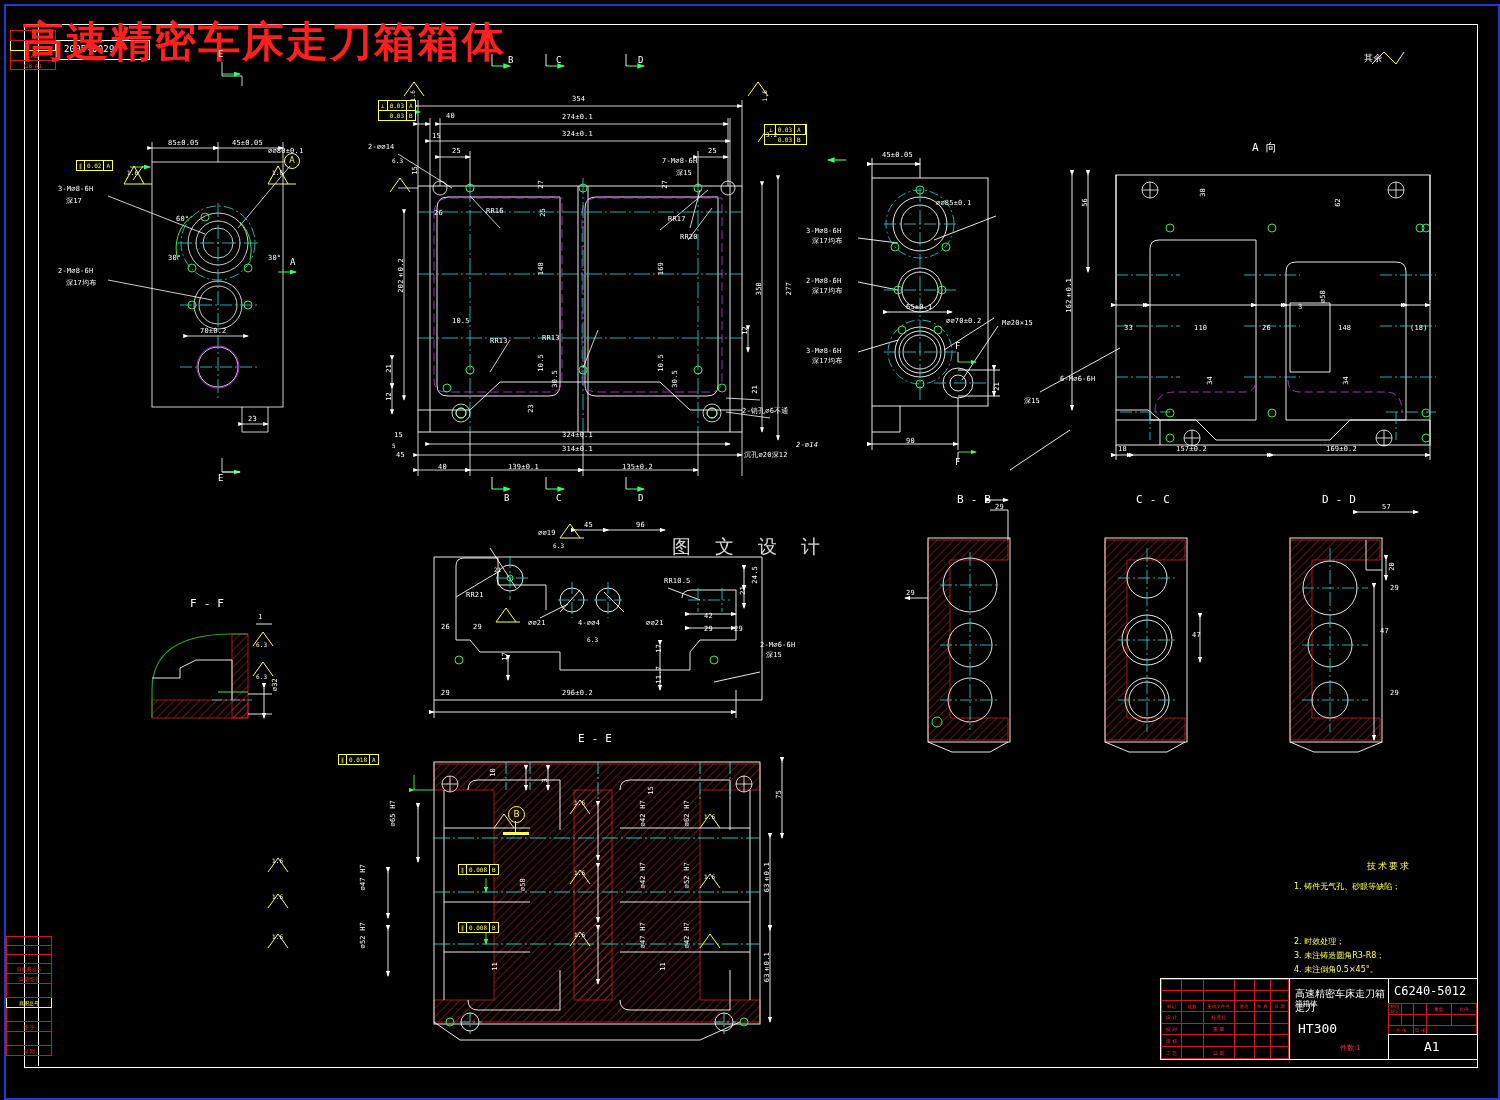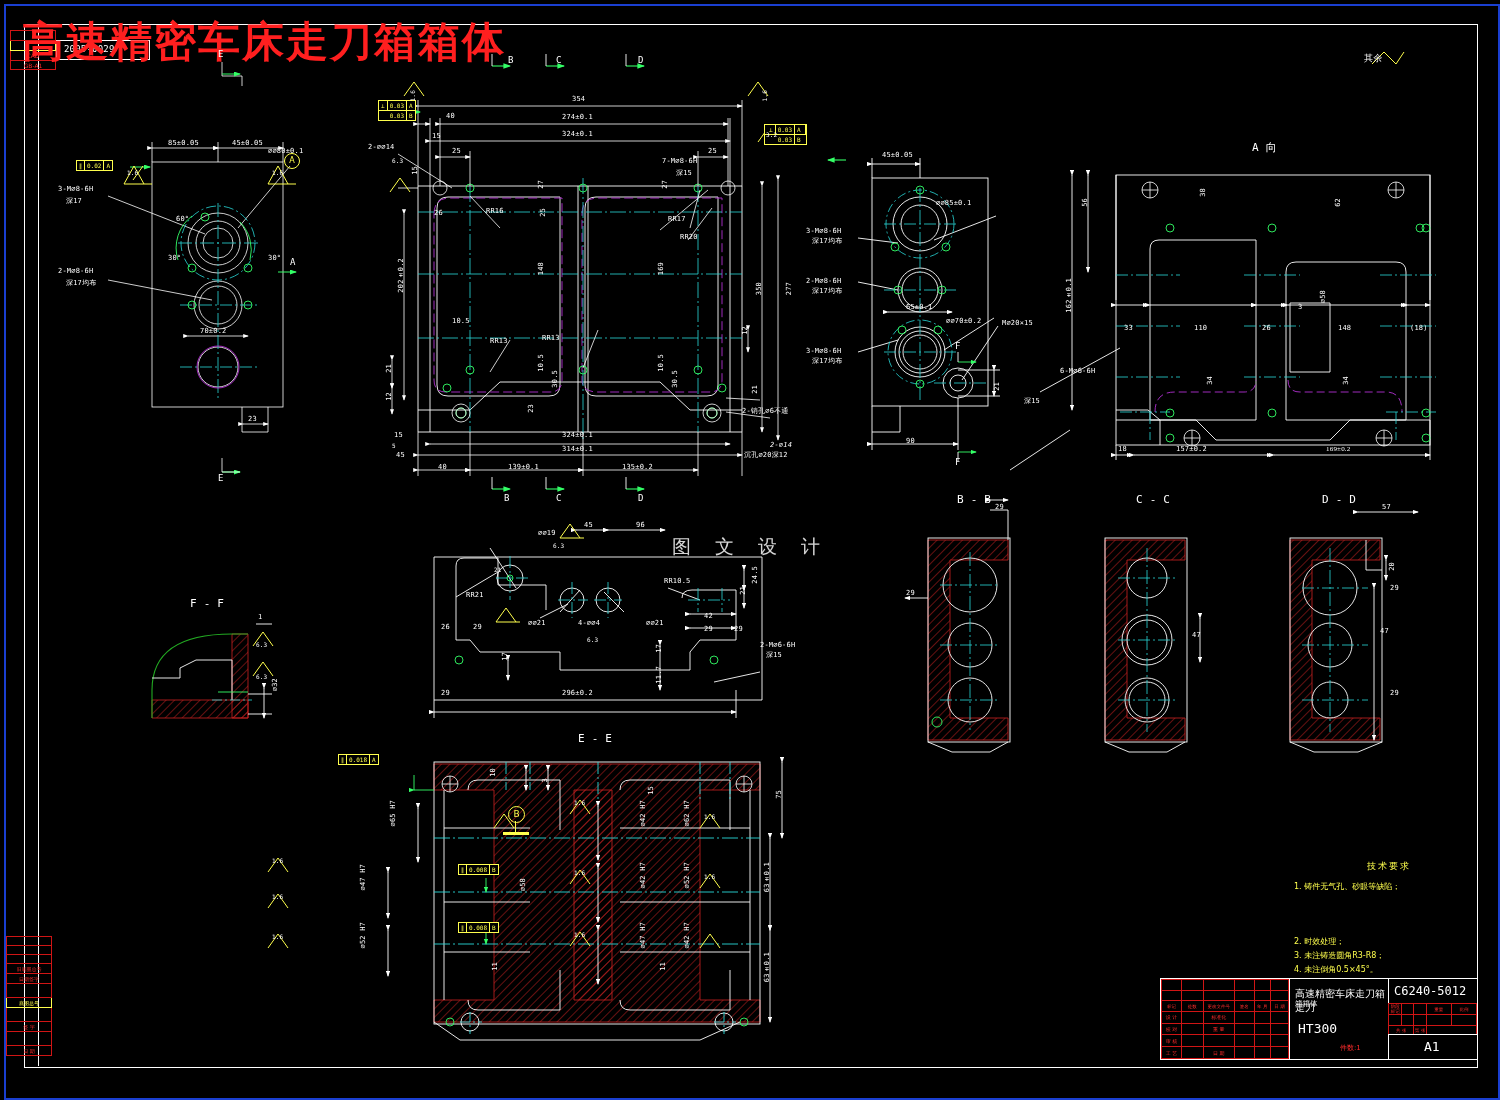--- a/index.html
+++ b/index.html
@@ -696,21 +696,21 @@
 
   <div class="t w" style="left:368px;top:144px;">2-∅∅14</div>
   <div class="t t5 y" style="left:392px;top:158px;">6.3</div>
   <div class="t w" style="left:662px;top:158px;">7-M∅8-6H</div>
   <div class="t y" style="left:676px;top:170px;">深15</div>
   <div class="t w" style="left:486px;top:208px;">RR16</div>
   <div class="t w" style="left:668px;top:216px;">RR17</div>
   <div class="t w" style="left:680px;top:234px;">RR20</div>
   <div class="t w" style="left:490px;top:338px;">RR13</div>
   <div class="t w" style="left:542px;top:335px;">RR13</div>
-  <div class="t w" style="left:770px;top:442px;font-style:italic;">2-∅14</div>
+  <div class="t w" style="left:796px;top:442px;font-style:italic;">2-∅14</div>
   <div class="t y" style="left:744px;top:452px;">沉孔∅20深12</div>
   <div class="t y" style="left:742px;top:408px;">2-销孔∅6不通</div>
 
   <div class="fcf" style="left:378px;top:100px;flex-direction:column;">
     <div style="display:flex;border-right:none;border-bottom:1px solid #ffff4d;padding:0;">
       <span style="border-right:1px solid #ffff4d;padding:0 2px;line-height:9px;display:inline-block;">⊥</span>
       <span style="border-right:1px solid #ffff4d;padding:0 2px;line-height:9px;display:inline-block;">0.03</span>
       <span style="padding:0 2px;line-height:9px;display:inline-block;">A</span>
     </div>
     <div style="display:flex;border-right:none;padding:0;">
@@ -741,38 +741,38 @@
   <div class="t vt w" style="left:994px;top:382px;">21</div>
   <div class="t w" style="left:936px;top:200px;">∅∅85±0.1</div>
   <div class="t w" style="left:946px;top:318px;">∅∅70±0.2</div>
   <div class="t w" style="left:1002px;top:320px;">M∅20×15</div>
   <div class="t w" style="left:806px;top:228px;">3-M∅8-6H</div>
   <div class="t y" style="left:812px;top:238px;">深17均布</div>
   <div class="t w" style="left:806px;top:278px;">2-M∅8-6H</div>
   <div class="t y" style="left:812px;top:288px;">深17均布</div>
   <div class="t w" style="left:806px;top:348px;">3-M∅8-6H</div>
   <div class="t y" style="left:812px;top:358px;">深17均布</div>
-  <div class="t w" style="left:1016px;top:368px;padding-left:44px;">6-M∅6-6H</div>
+  <div class="t w" style="left:1016px;top:376px;padding-left:44px;">6-M∅6-6H</div>
   <div class="t y" style="left:1024px;top:398px;">深15</div>
   <div class="t t9 w" style="left:955px;top:342px;">F</div>
   <div class="t t9 w" style="left:955px;top:458px;">F</div>
 
   <div class="t t11 w" style="left:1252px;top:142px;">A  向</div>
   <div class="t vt w" style="left:1082px;top:198px;">56</div>
   <div class="t vt w" style="left:1200px;top:188px;">38</div>
   <div class="t vt w" style="left:1335px;top:198px;">62</div>
   <div class="t vt g" style="left:1066px;top:278px;">162±0.1</div>
   <div class="t w" style="left:1124px;top:325px;">33</div>
   <div class="t w" style="left:1194px;top:325px;">110</div>
   <div class="t w" style="left:1262px;top:325px;">26</div>
   <div class="t w" style="left:1338px;top:325px;">148</div>
   <div class="t w" style="left:1410px;top:325px;">(18)</div>
   <div class="t w" style="left:1118px;top:446px;">18</div>
   <div class="t g" style="left:1176px;top:446px;">157±0.2</div>
-  <div class="t g" style="left:1326px;top:446px;font-family:Liberation Serif, serif;">169±0.2</div>
+  <div class="t g" style="left:1326px;top:446px;">169±0.2</div>
   <div class="t vt w" style="left:1207px;top:376px;">34</div>
   <div class="t vt w" style="left:1343px;top:376px;">34</div>
   <div class="t w" style="left:1298px;top:304px;">3</div>
   <div class="t vt w" style="left:1320px;top:290px;">∅58</div>
 
   <div class="t w" style="left:584px;top:522px;">45</div>
   <div class="t w" style="left:636px;top:522px;">96</div>
   <div class="t vt w" style="left:752px;top:566px;">24.5</div>
   <div class="t vt w" style="left:740px;top:586px;">21</div>
   <div class="t w" style="left:704px;top:613px;">42</div>

